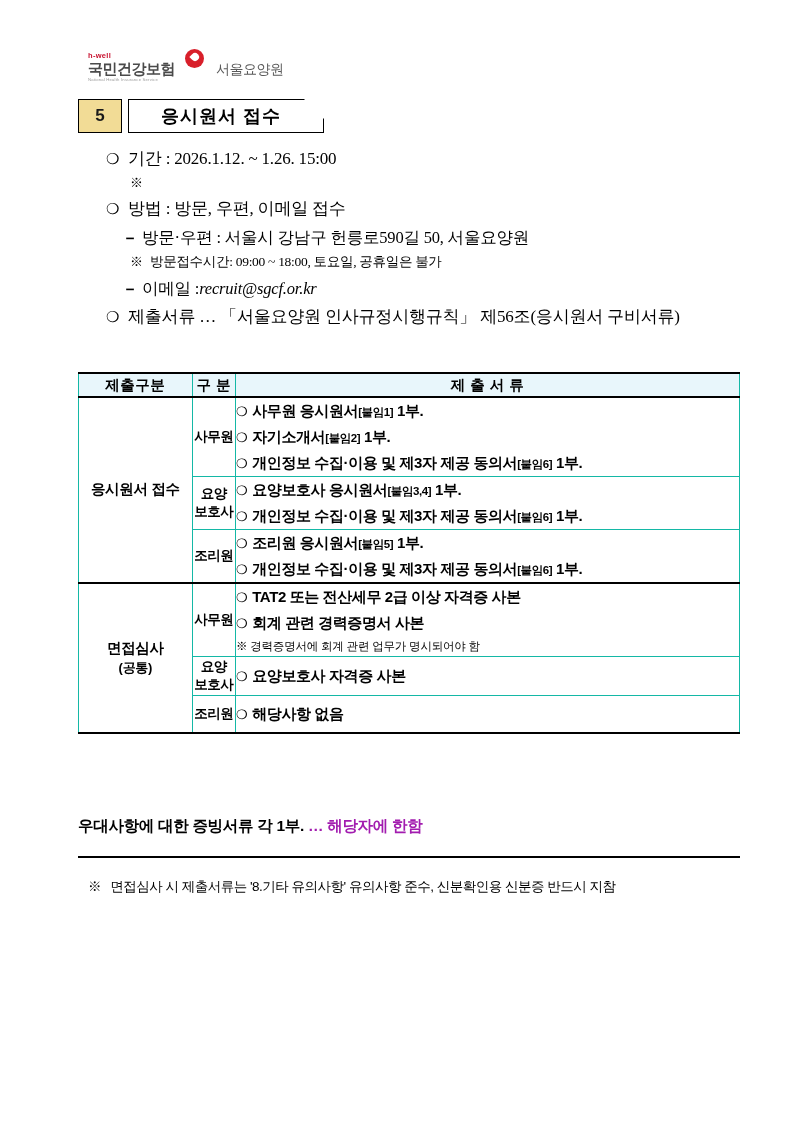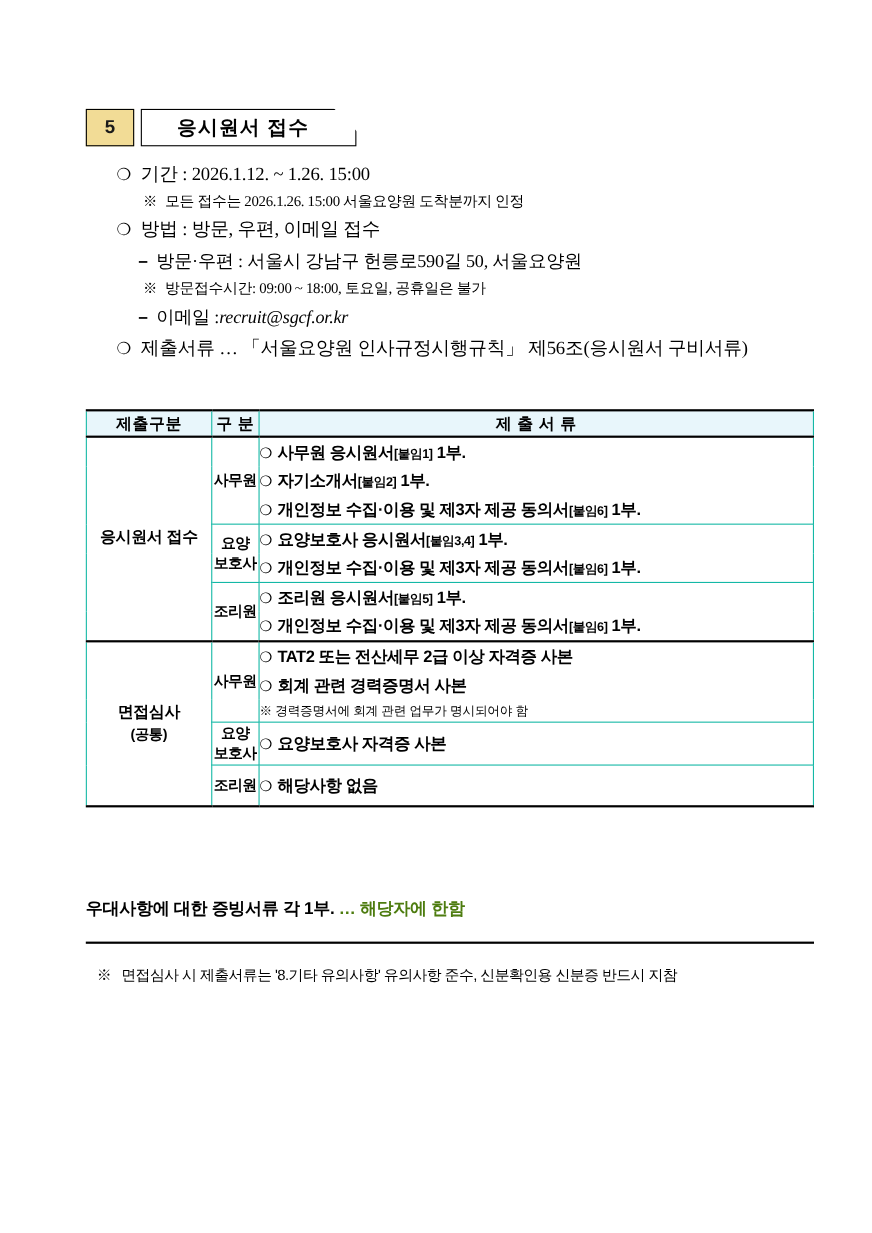--- a/index.html
+++ b/index.html
@@ -240,21 +240,21 @@
   .footer-note {
     position: absolute;
     left: 78px;
     top: 816px;
     font-family: "Liberation Sans", sans-serif;
     font-size: 15.5px;
     font-weight: bold;
     letter-spacing: -0.3px;
     white-space: nowrap;
   }
-  .footer-note .red { color: #4d7c0f; }
+  .footer-note .red { color: #a21caf; }
   .rule {
     position: absolute;
     left: 78px;
     top: 856px;
     width: 662px;
     height: 0;
     border-top: 2.4px solid #000;
   }
   .final-note {
     position: absolute;
@@ -265,39 +265,50 @@
     letter-spacing: -0.5px;
     white-space: nowrap;
   }
   .final-note .mk { margin-right: 6px; }
 </style>
 </head>
 <body>
 
 <div class="page">
 
+  <div class="logo-row">
+    <div class="logo-nhis">
+      <span class="logo-hwell">h-well</span>
+      <span class="logo-kor">국민건강보험</span>
+      <span class="logo-eng">National Health Insurance Service</span>
+    </div>
+    <div class="logo-heart">
+      <div class="ring"></div>
+      <div class="notch"></div>
+    </div>
+    <span class="logo-seoul">서울요양원</span>
+  </div>
 
   <div class="title-row">
     <div class="title-num">5</div>
     <div class="title-box">
       <span class="title-text">응시원서 접수</span>
       <span class="fold-diag"></span>
     </div>
   </div>
 
   <div class="bullets">
 
     <div class="b-line lvl1">
       <span class="b-mark">❍</span>
       <span class="b-text">기간 : 2026.1.12. ~ 1.26.  15:00</span>
     </div>
 
     <div class="b-line note">
       <span class="b-mark">※</span>
-      <span class="b-text">모든 접수는 2026.1.26. 15:00 서울요양원 도착분까지 인정</span>
     </div>
 
     <div class="b-line lvl1">
       <span class="b-mark">❍</span>
       <span class="b-text">방법 : 방문, 우편, 이메일 접수</span>
     </div>
 
     <div class="b-line lvl2">
       <span class="b-mark">－</span>
       <span class="b-text">방문·우편 : 서울시 강남구 헌릉로590길 50, 서울요양원</span>

